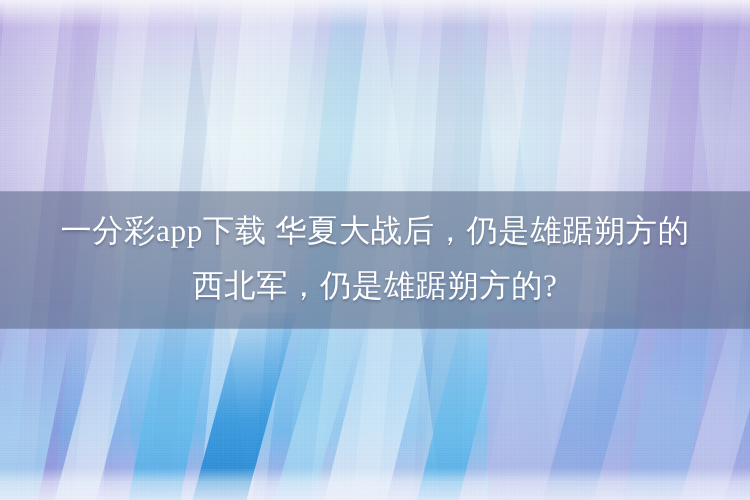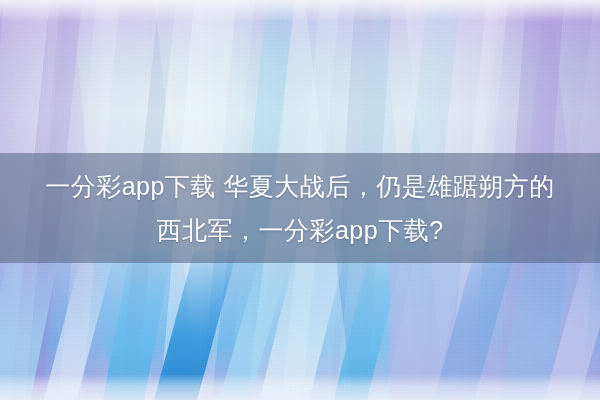--- a/index.html
+++ b/index.html
@@ -244,20 +244,20 @@
     <div class="bchev b1" style="left:430px; width:88px;  clip-path:polygon(54% 0,100% 0,46% 100%,0 100%);"></div>
     <div class="bchev b2" style="left:496px; width:80px;  clip-path:polygon(40% 0,100% 0,60% 100%,0 100%);"></div>
     <div class="bchev b4" style="left:540px; width:84px;  clip-path:polygon(58% 0,100% 0,42% 100%,0 100%);"></div>
   </div>
 
   <div class="bottom-right-lav"></div>
   <div class="bottom-fade"></div>
   <div class="top-haze"></div>
   <div class="bg-layer grain"></div>
 
-  <div class="caption-band" style="top:153px; height:110px;">
+  <div class="caption-band" style="top:153px; height:110px;font-family:Liberation Serif, serif;">
     <div class="caption-line">一分彩app下载 华夏大战后，仍是雄踞朔方的</div>
-    <div class="caption-line">西北军，一分彩app下载?</div>
+    <div class="caption-line">西北军，仍是雄踞朔方的?</div>
   </div>
 
   <div class="watermark">· ·</div>
 
 </div>
 
 </body></html>

